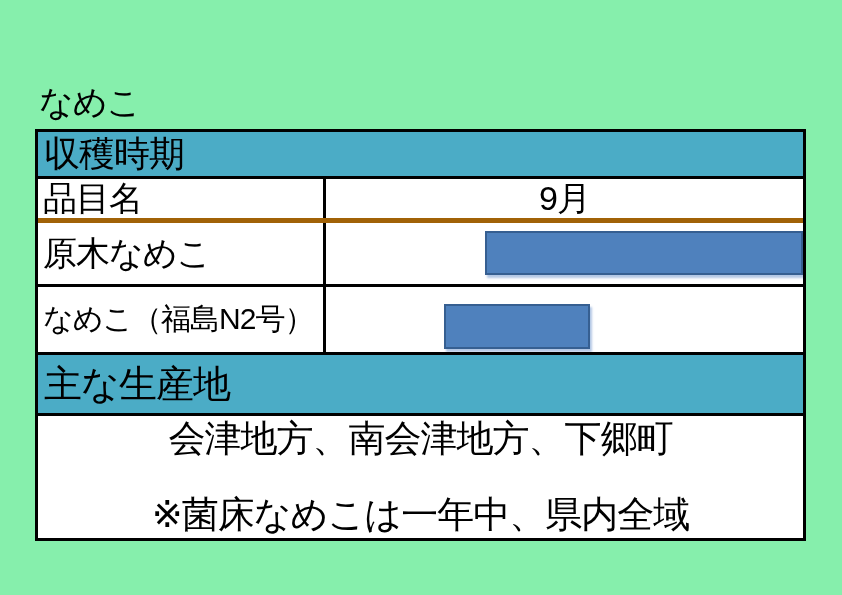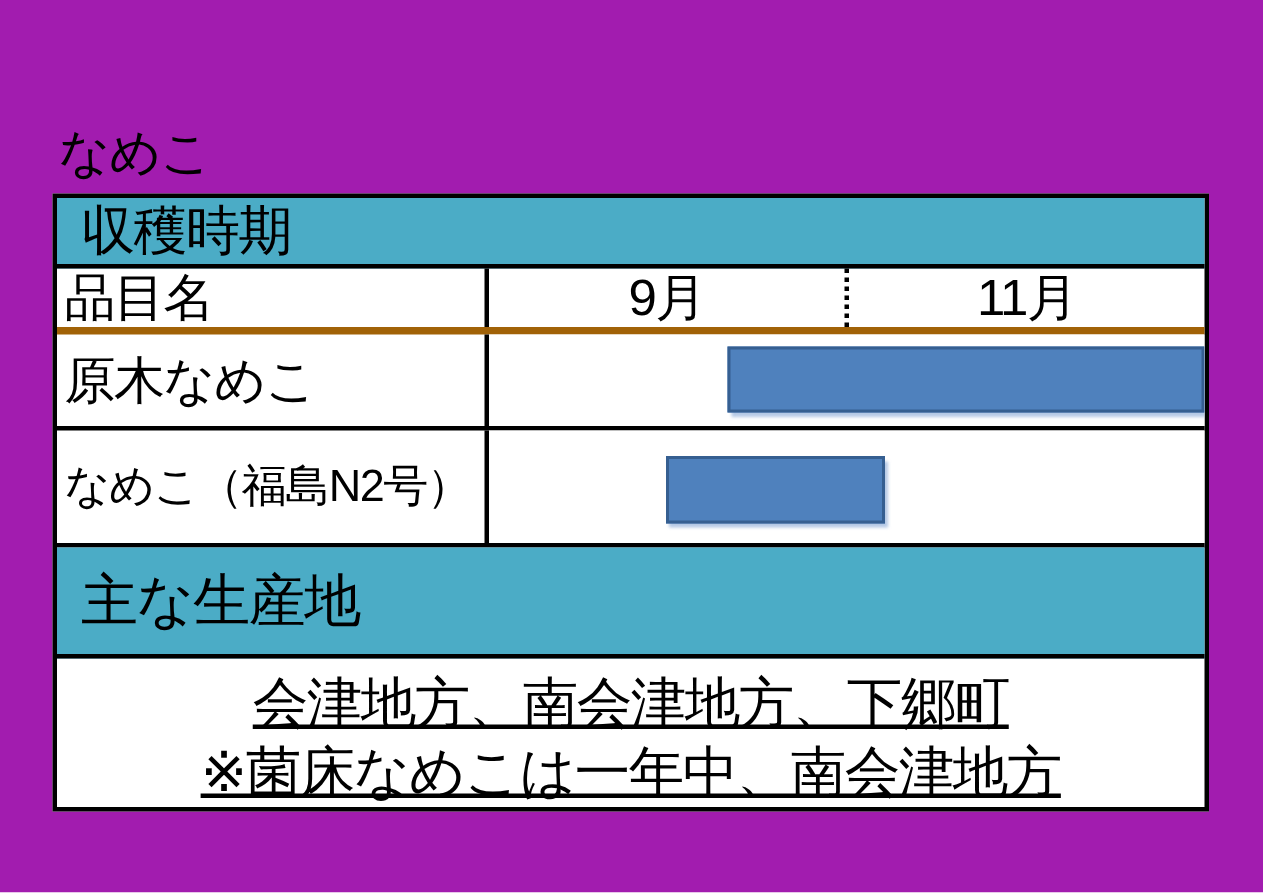--- a/index.html
+++ b/index.html
@@ -6,21 +6,21 @@
     margin: 0;
     padding: 0;
     background: #ffffff;
     font-family: "Liberation Sans", "DejaVu Sans", sans-serif;
     color: #000000;
   }
   .page {
     position: relative;
     width: 842px;
     height: 595px;
-    background: #a21caf;
+    background: #86efac;
     overflow: hidden;
   }
   .title {
     position: absolute;
     left: 39px;
     top: 84px;
     font-size: 34px;
     line-height: 36px;
     letter-spacing: -1px;
     white-space: nowrap;
@@ -35,28 +35,28 @@
     box-sizing: border-box;
     display: flex;
     flex-direction: column;
     background: #ffffff;
   }
   .band {
     background: #4BACC6;
     border-bottom: 3px solid #000000;
     display: flex;
     align-items: center;
-    padding-left: 16px;
+    padding-left: 6px;
     box-sizing: border-box;
     white-space: nowrap;
     overflow: hidden;
     text-align: center;
   }
   .band.harvest { height: 47px; font-size: 36px; letter-spacing: -1px; }
-  .band.production { height: 74px; font-size: 38px; letter-spacing: -1px; }
+  .band.production { height: 61px; font-size: 38px; letter-spacing: -1px; }
   .header-row {
     height: 44px;
     border-bottom: 5px solid #a16207;
     display: flex;
     box-sizing: border-box;
   }
   .label-cell {
     flex: 0 0 280px;
     width: 280px;
     border-right: 3px solid #000000;
@@ -80,21 +80,21 @@
     font-size: 34px;
     letter-spacing: -1px;
   }
   .month-cell + .month-cell { border-left: 3px dotted #000000; }
   .data-row {
     display: flex;
     border-bottom: 3px solid #000000;
     box-sizing: border-box;
   }
   .data-row.row-0 { height: 64px; }
-  .data-row.row-1 { height: 78px; }
+  .data-row.row-1 { height: 68px; }
   .data-row .label-cell { font-size: 34px; letter-spacing: -1px; }
   .data-row.row-1 .label-cell { font-size: 30px; letter-spacing: -1px; }
   .chart-cell {
     flex: 1;
     position: relative;
     background: #ffffff;
     overflow: hidden;
   }
   .bar {
     position: absolute;
@@ -103,23 +103,22 @@
     background: #4F81BD;
     box-shadow: 2px 3px 2px rgba(140, 170, 215, 0.65);
   }
   .row-0 .bar { top: 8px;  height: 44px; }
   .row-1 .bar { top: 17px; height: 45px; }
   .production-text {
     flex: 1;
     display: flex;
     flex-direction: column;
     align-items: center;
-    justify-content: flex-end;
+    justify-content: space-between;
     text-align: center;
-    text-decoration: underline;
   }
   .production-line {
     font-size: 37px;
     line-height: 46px;
     letter-spacing: -1px;
     white-space: nowrap;
   }
 </style>
 </head>
 <body>
@@ -129,21 +128,20 @@
   <div class="title">なめこ</div>
 
   <div class="table">
 
     <div class="band harvest" style="background: rgb(75, 172, 198);">収穫時期</div>
 
     <div class="header-row">
       <div class="label-cell">品目名</div>
       <div class="months">
         <div class="month-cell">9月</div>
-        <div class="month-cell">11月</div>
       </div>
     </div>
 
     <div class="data-row row-0">
       <div class="label-cell">原木なめこ</div>
       <div class="chart-cell">
         <div class="bar" style="left: 33.3333%; width: 66.6667%; background: rgb(79, 129, 189); border-color: rgb(54, 95, 145);"></div>
       </div>
     </div>
 
@@ -151,17 +149,17 @@
       <div class="label-cell">なめこ（福島N2号）</div>
       <div class="chart-cell">
         <div class="bar" style="left: 24.6667%; width: 30.6667%; background: rgb(79, 129, 189); border-color: rgb(54, 95, 145);"></div>
       </div>
     </div>
 
     <div class="band production" style="background: rgb(75, 172, 198);">主な生産地</div>
 
     <div class="production-text">
       <div class="production-line">会津地方、南会津地方、下郷町</div>
-      <div class="production-line">※菌床なめこは一年中、南会津地方</div>
+      <div class="production-line">※菌床なめこは一年中、県内全域</div>
     </div>
 
   </div>
 </div>
 
 </body></html>

